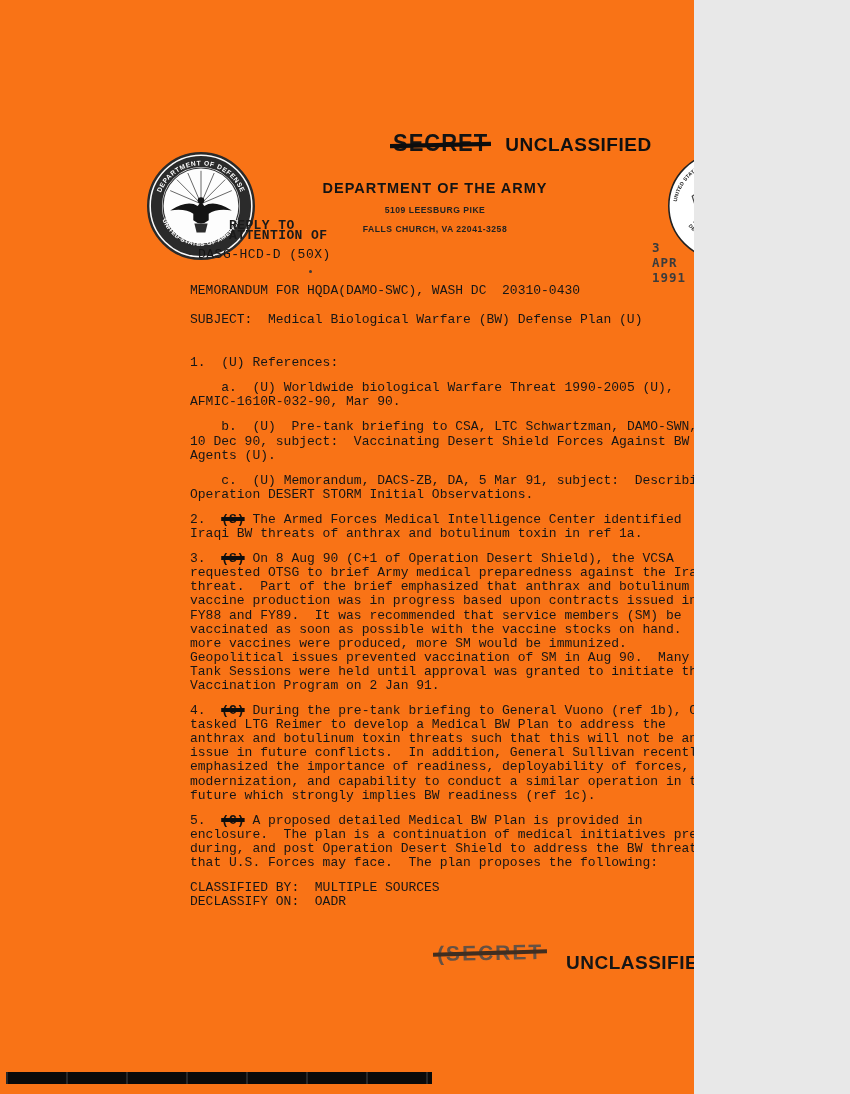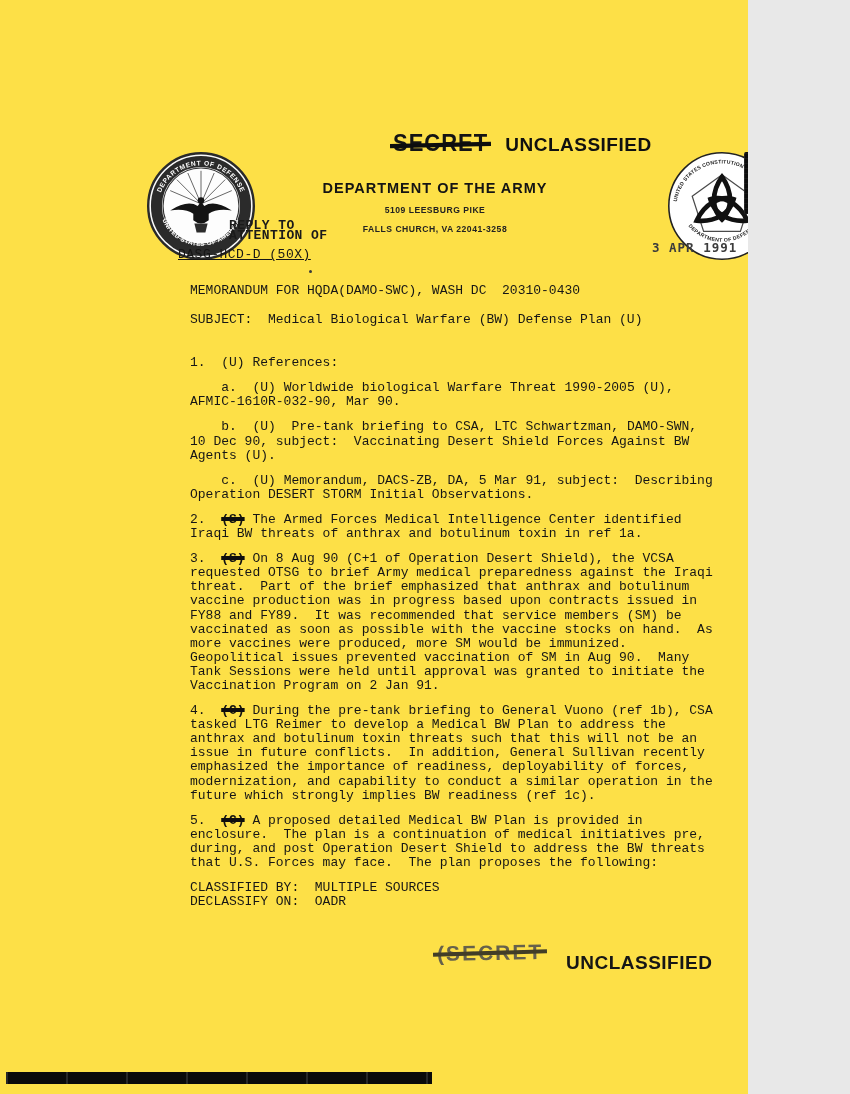--- a/index.html
+++ b/index.html
@@ -1,16 +1,16 @@
 <!DOCTYPE html>
 <html><head>
 <meta charset="utf-8">
 <style>
   html,body{margin:0;padding:0;background:#e8e8e8;}
-  .page{position:relative;width:748px;height:1094px;background:#fde047;overflow:hidden;
+  .page{position:relative;width:694px;height:1094px;background:#f97316;overflow:hidden;
         font-family:"Liberation Mono","DejaVu Sans Mono",monospace;color:#161616;}
 
   
   .top-stamp{position:absolute;left:393px;top:131px;display:flex;align-items:baseline;gap:17px;
              font-family:"Liberation Sans","DejaVu Sans",sans-serif;}
   .struck-stamp{position:relative;font-weight:bold;font-size:22px;letter-spacing:1px;color:#141414;
                 transform:scaleY(1.05);}
   .struck-stamp .strikebar{position:absolute;left:-3px;right:-3px;top:46%;height:4px;background:#0d0d0d;
                 transform:rotate(-1.2deg);}
   .unclass{font-weight:bold;font-size:19px;letter-spacing:0.5px;color:#101010;}
@@ -31,21 +31,21 @@
 
   
   .letterhead{position:absolute;left:280px;top:180px;width:310px;text-align:center;
               font-family:"Liberation Sans","DejaVu Sans",sans-serif;color:#141414;}
   .lh-dept{font-size:14.5px;font-weight:bold;letter-spacing:1px;}
   .lh-office{font-size:11.5px;font-weight:bold;letter-spacing:0.6px;margin-top:4px;}
   .lh-addr{font-size:8.6px;font-weight:bold;letter-spacing:0.5px;margin-top:9px;color:#222;}
 
   .reply-to{position:absolute;left:229px;top:221px;font-family:Liberation Mono, monospace;
             font-size:13px;font-weight:bold;line-height:10px;letter-spacing:0.4px;color:#1a1a1a;}
-  .office-symbol{position:absolute;left:178px;top:247px;font-size:13px;letter-spacing:0.5px;text-decoration:underline;}
+  .office-symbol{position:absolute;left:198px;top:247px;font-size:13px;letter-spacing:0.5px;}
   .date-stamp{position:absolute;left:652px;top:240px;font-family:"DejaVu Sans Mono",monospace;
               font-size:12.5px;font-weight:bold;color:#3c3c3c;letter-spacing:1px;}
 
   
   .body-block{position:absolute;left:190px;top:284px;width:548px;font-size:13px;line-height:14.1px;}
   .para{margin:0 0 11px 0;white-space:pre-wrap;}
   .para.memo{margin-bottom:15px;}
   .para.subject{margin-bottom:29px;}
   .struck-marker{position:relative;font-weight:bold;text-decoration:line-through;
                  text-decoration-thickness:3.5px;text-decoration-color:#0e0e0e;color:#111;}

